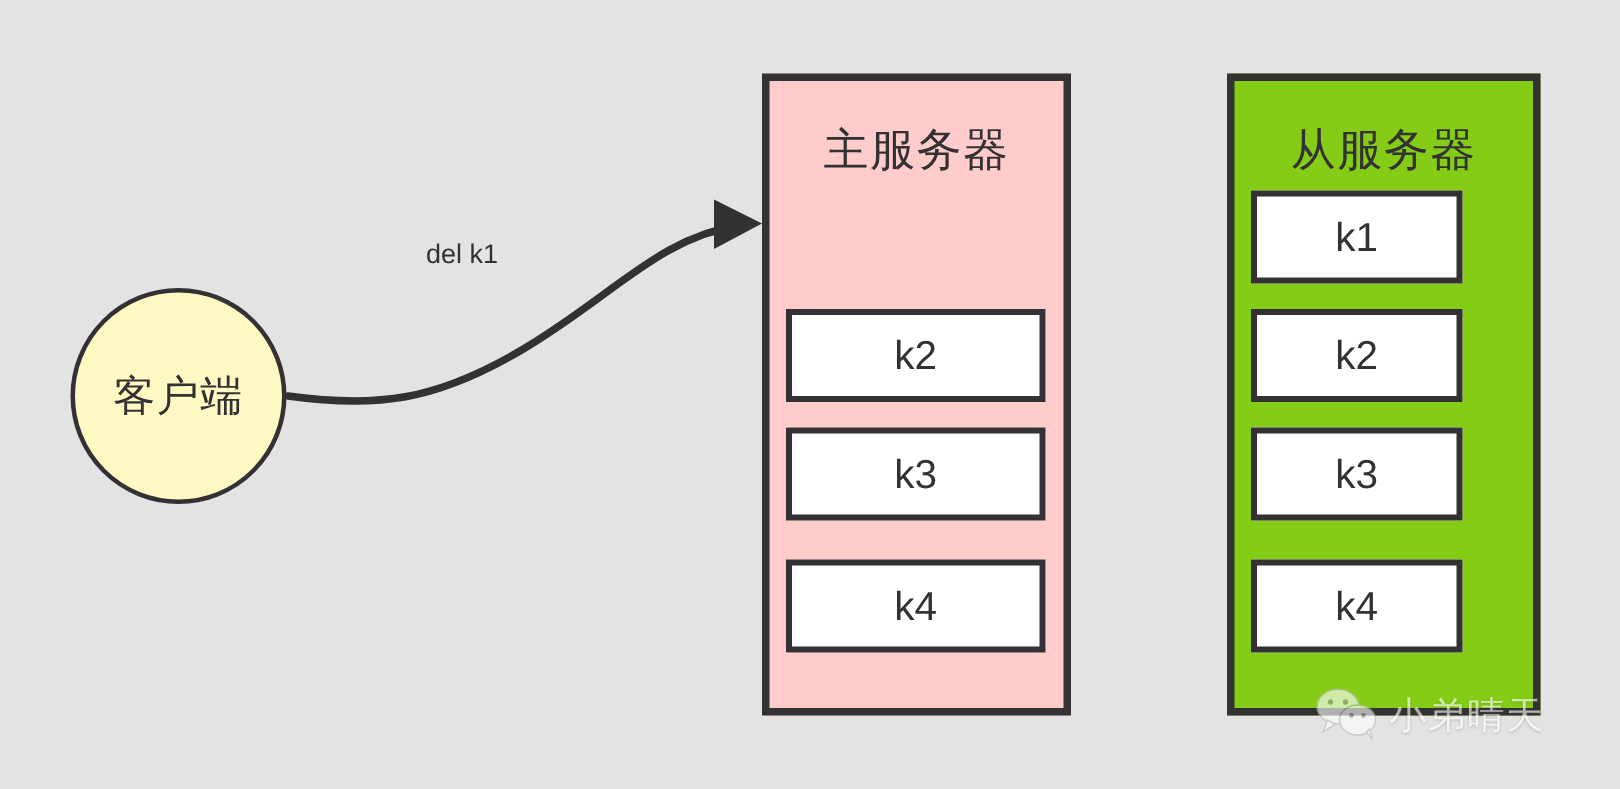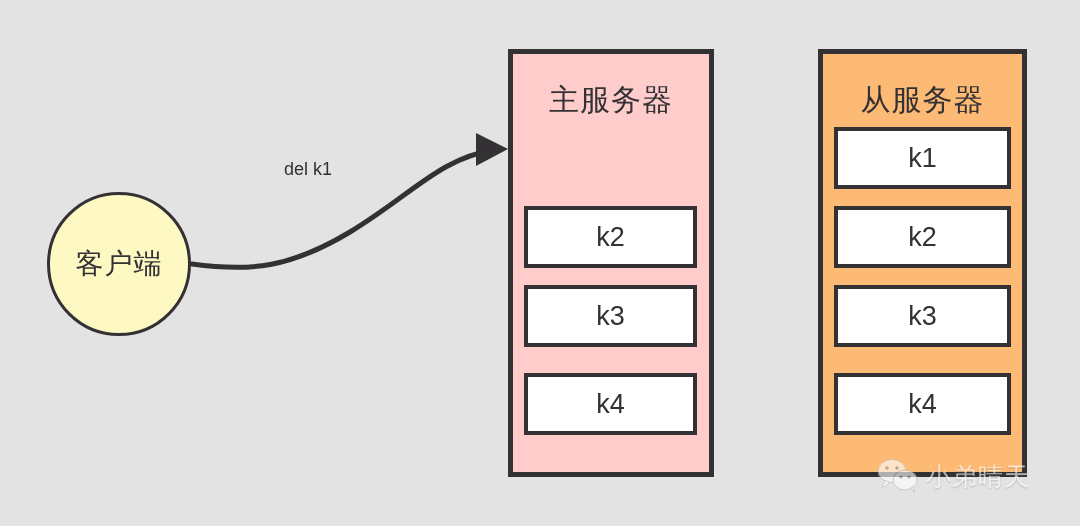--- a/index.html
+++ b/index.html
@@ -62,21 +62,21 @@
     box-sizing: border-box;
   }
   .server.master {
     left: 508px;
     width: 206px;
     background: #ffcccc;
   }
   .server.slave {
     left: 818px;
     width: 209px;
-    background: #fdba74;
+    background: #84cc16;
   }
   .server-title {
     position: absolute;
     left: 0;
     right: 0;
     top: 26px;
     text-align: center;
     font-size: 30px;
     color: #333133;
     letter-spacing: 1px;
@@ -94,21 +94,21 @@
     justify-content: center;
     font-size: 27px;
     color: #333133;
   }
   .server.master .key-box {
     left: 11px;
     width: 173px;
   }
   .server.slave .key-box {
     left: 11px;
-    width: 177px;
+    width: 141px;
   }
 
   
   .watermark {
     position: absolute;
     left: 875px;
     top: 458px;
     display: flex;
     align-items: center;
     gap: 5px;

